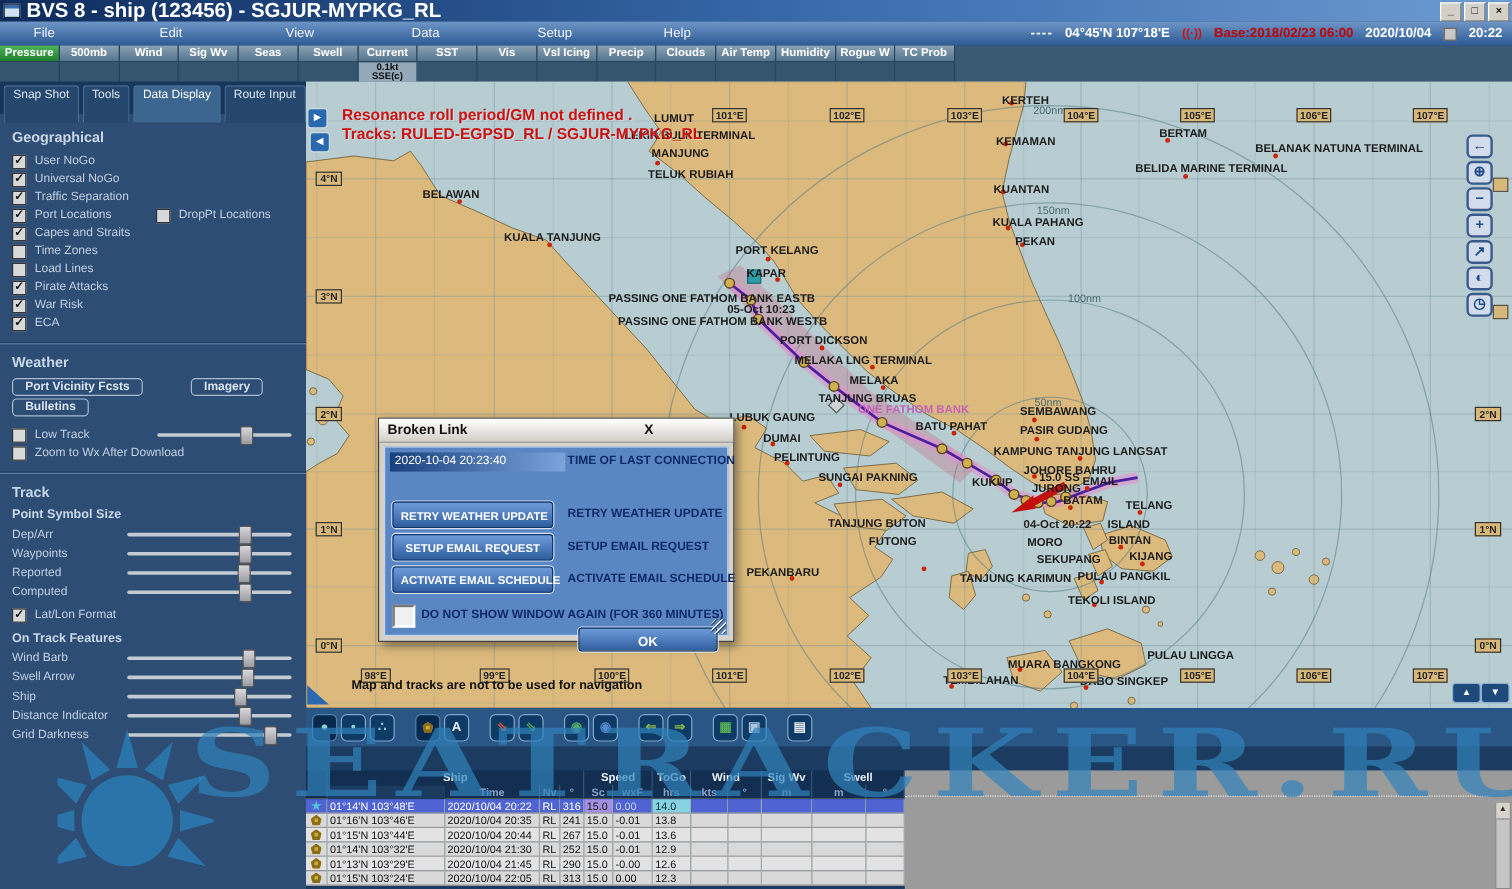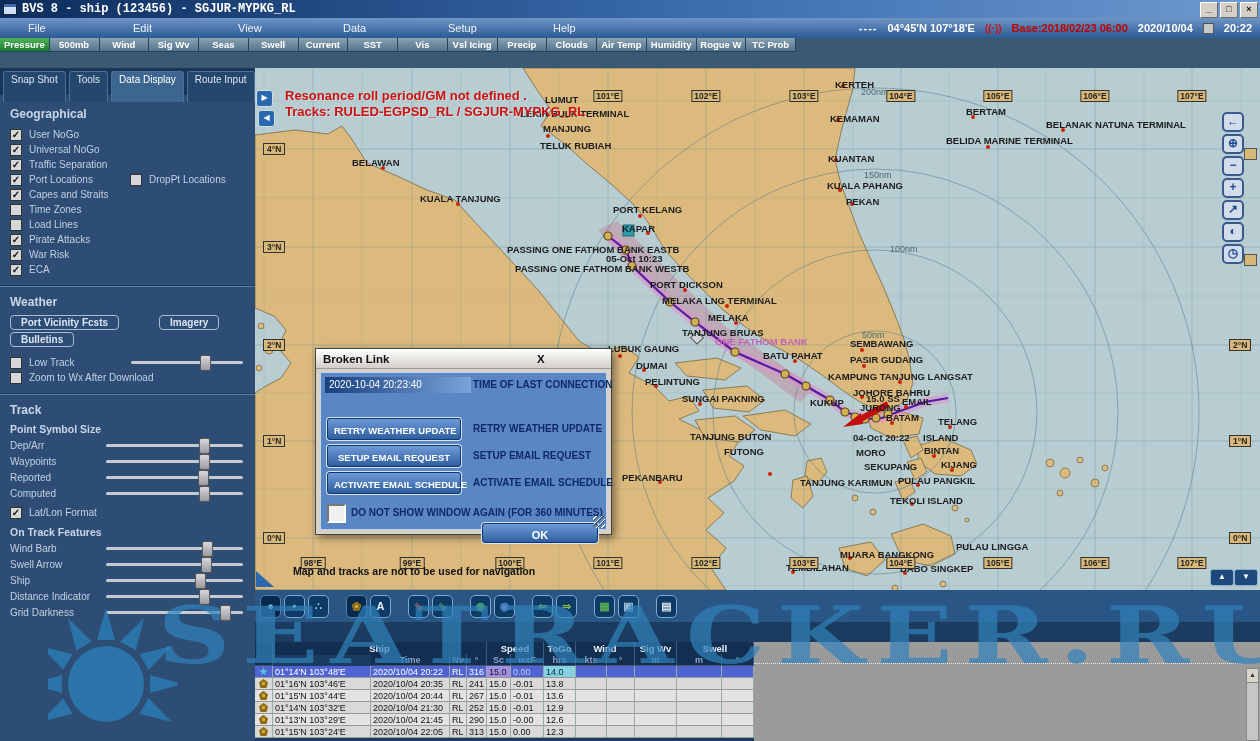--- a/index.html
+++ b/index.html
@@ -3,21 +3,21 @@
 <meta charset="utf-8">
 <style>
   html,body{margin:0;padding:0;background:#444;}
   #app{position:relative;width:1260px;height:741px;overflow:hidden;background:#2d4d75;
        font-family:"Liberation Sans",sans-serif;-webkit-font-smoothing:antialiased;}
   
   .titlebar{position:absolute;left:0;top:0;width:1260px;height:18px;
     background:linear-gradient(90deg,#0d2c5c,#3a6cae 55%,#6d9ad0);display:flex;align-items:center;}
   .titleicon{width:12px;height:10px;margin:0 5px 0 3px;background:#cfe0f2;border:1px solid #123;
     box-shadow:inset 0 3px 0 #3a6cae;}
-  .titletext{color:#fff;font-size:12px;font-weight:bold;font-family:Liberation Mono, monospace;}
+  .titletext{color:#fff;font-size:17px;font-weight:bold;}
   .winbtns{position:absolute;right:2px;top:2px;display:flex;gap:2px;}
   .winbtn{width:16px;height:14px;background:#d4d0c8;border:1px solid;border-color:#fff #6a6a6a #6a6a6a #fff;
     font-size:9px;line-height:12px;text-align:center;color:#111;font-weight:bold;}
   
   .menubar{position:absolute;left:0;top:18px;width:1260px;height:20px;
     background:linear-gradient(180deg,#6e95c6,#2c5a95);display:flex;align-items:center;}
   .menuitem{color:#f0f4fa;font-size:11px;margin-left:0;width:105px;padding-left:28px;box-sizing:border-box;}
   .menustatus{position:absolute;right:0;top:0;height:20px;display:flex;align-items:center;gap:10px;
     padding-right:8px;color:#fff;font-size:11px;font-weight:bold;}
   .dashes{font-weight:bold;letter-spacing:1px;}
@@ -190,20 +190,41 @@
         <div class="wxbtn">SST</div>
         <div class="wxbtn">Vis</div>
         <div class="wxbtn">Vsl Icing</div>
         <div class="wxbtn">Precip</div>
         <div class="wxbtn">Clouds</div>
         <div class="wxbtn">Air Temp</div>
         <div class="wxbtn">Humidity</div>
         <div class="wxbtn">Rogue W</div>
         <div class="wxbtn">TC Prob</div>
       </div>
+    <div class="wxrow" id="wxcells">
+        <div class="wxcell"></div>
+        <div class="wxcell"></div>
+        <div class="wxcell"></div>
+        <div class="wxcell"></div>
+        <div class="wxcell"></div>
+        <div class="wxcell"></div>
+        <div class="wxcell hasval">
+          <div>0.1kt</div>
+          <div>SSE(c)</div>
+        </div>
+        <div class="wxcell"></div>
+        <div class="wxcell"></div>
+        <div class="wxcell"></div>
+        <div class="wxcell"></div>
+        <div class="wxcell"></div>
+        <div class="wxcell"></div>
+        <div class="wxcell"></div>
+        <div class="wxcell"></div>
+        <div class="wxcell"></div>
+      </div>
     <div class="playback" id="playback"><span>|◀</span><span>◀</span><span>●</span><span>▶</span><span>▶|</span><span>↻</span></div>
     <div class="autodd">
       <span>Auto</span>
       <span class="ddarrow">▼</span>
     </div>
   </div>
 
   <div class="sidebar">
     <div class="sidetabs" id="sidetabs">
         <div class="stab">Snap Shot</div>

